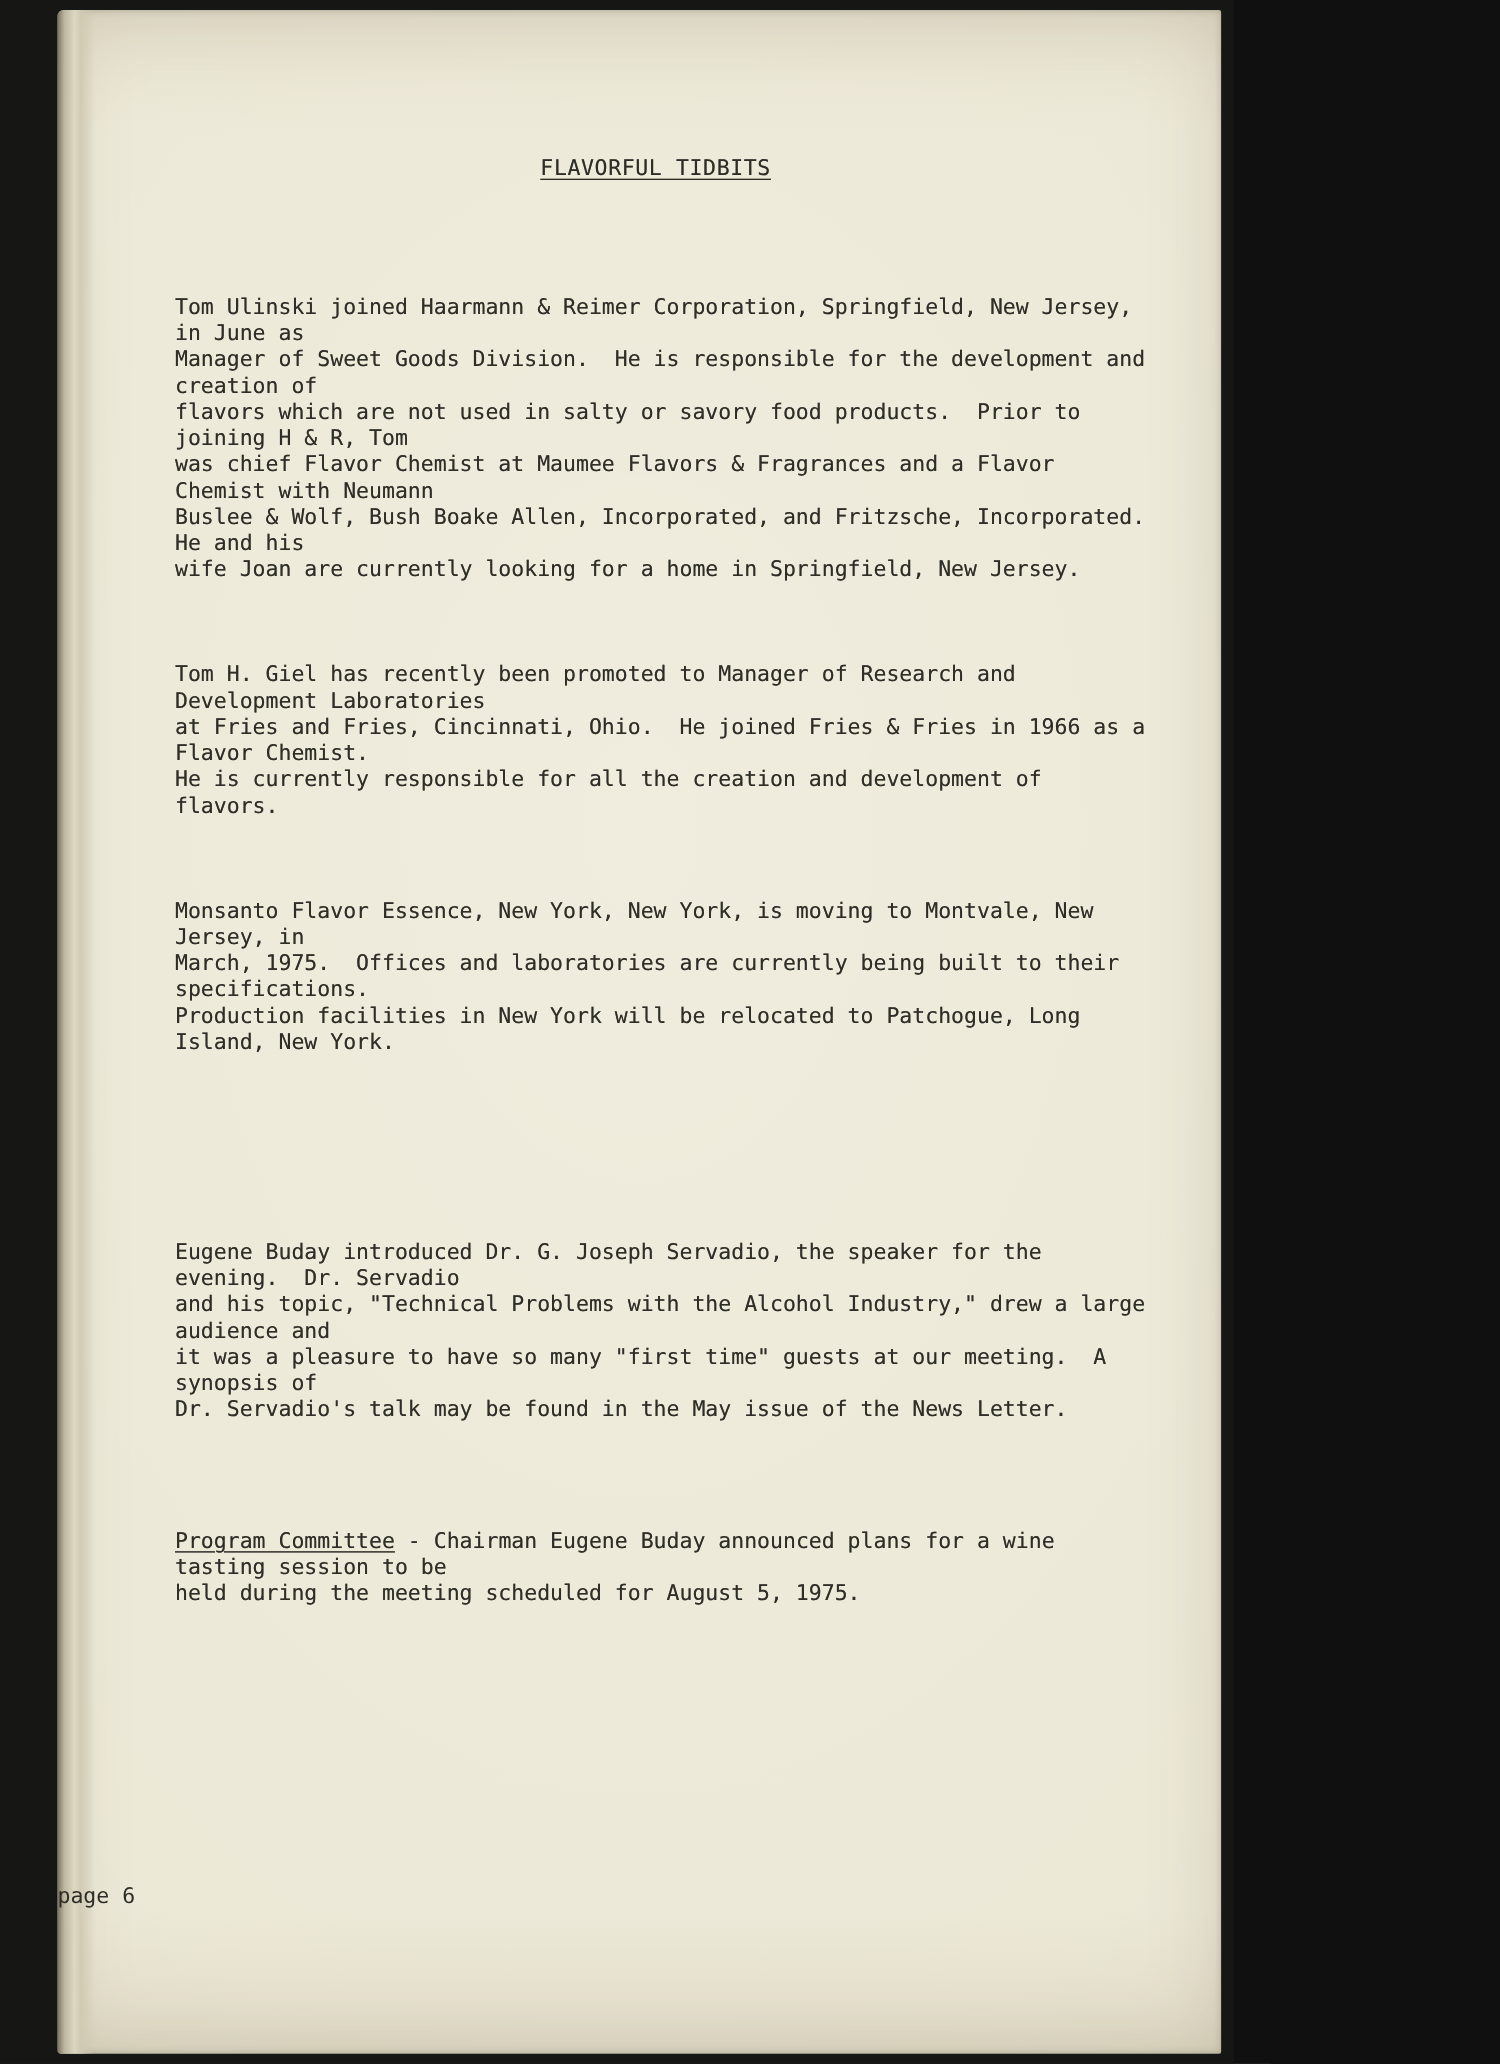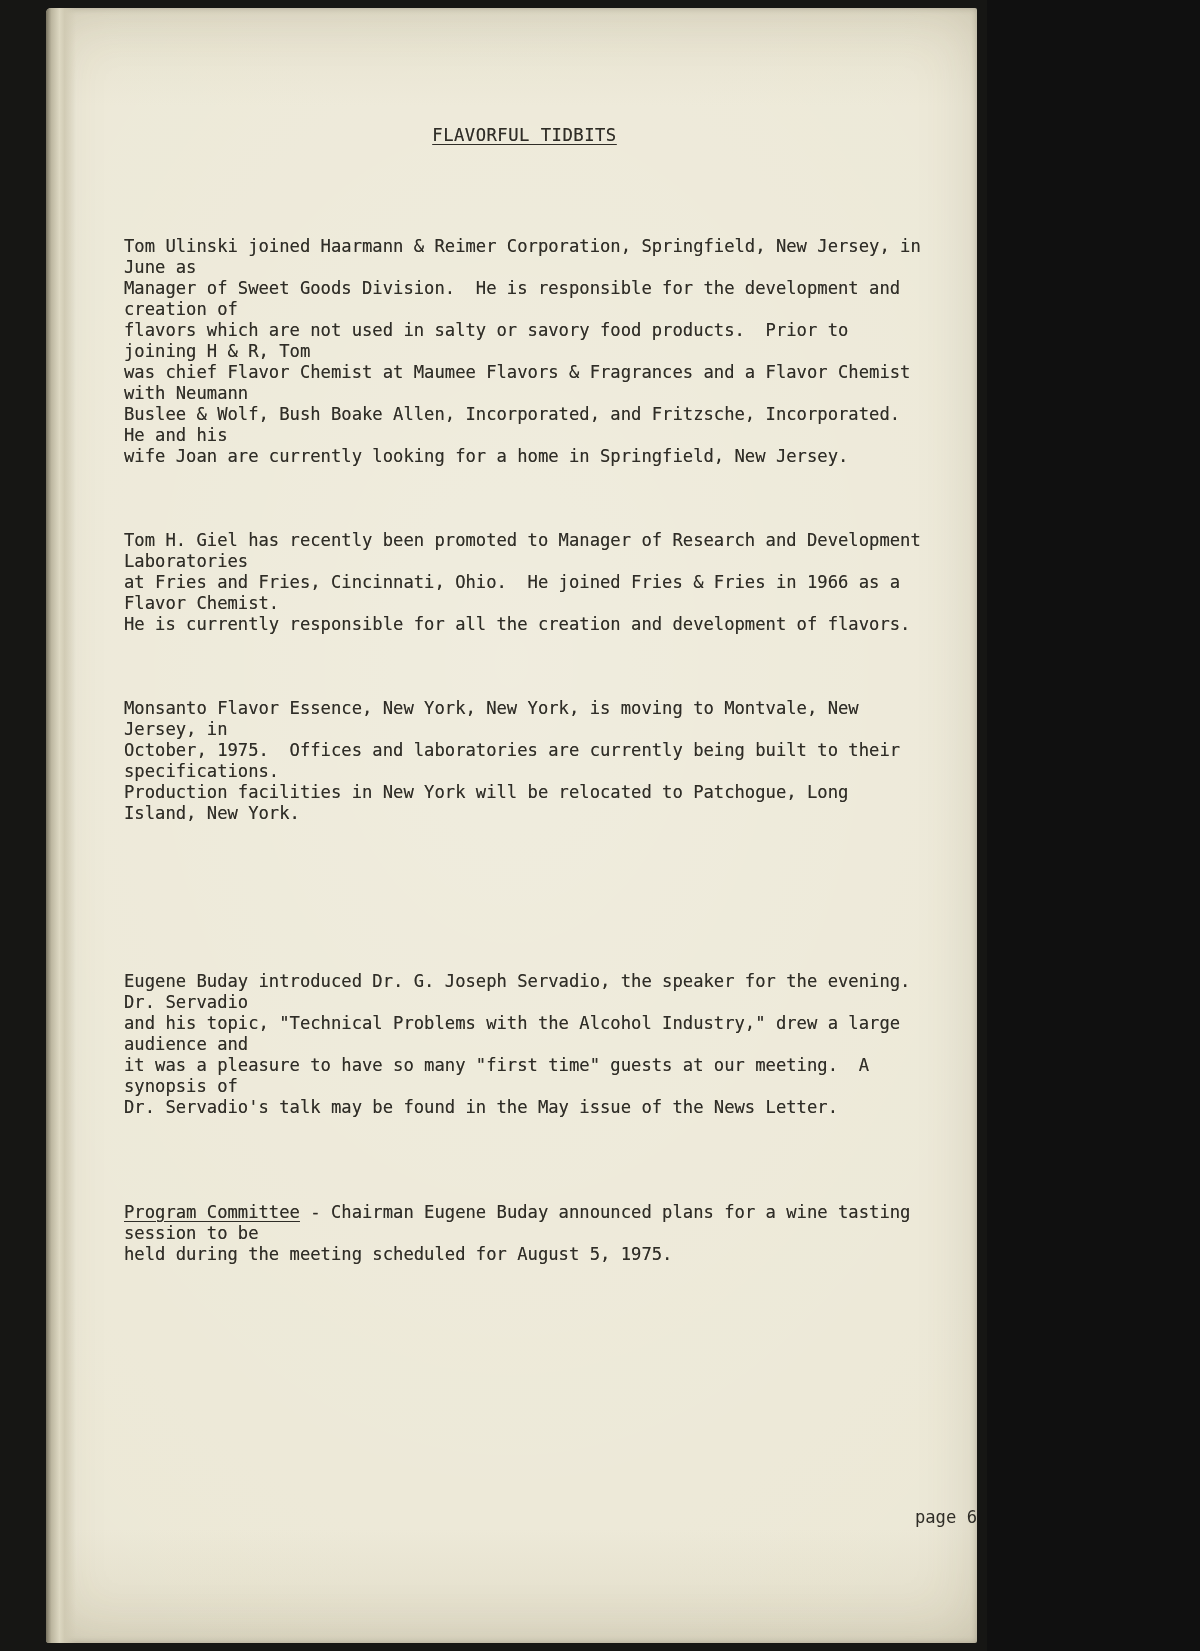--- a/index.html
+++ b/index.html
@@ -41,26 +41,26 @@
   }
   .center { text-align: center; }
   .u { text-decoration: underline; text-underline-offset: 3px; }
   .doc-heading {
     margin: 0 0 27px 0;
     letter-spacing: 0.5px;
   }
   .minutes-heading { margin-top: 34px; }
   .subhead { margin: 0; }
   .subhead-block { margin-bottom: 21px; margin-top: 22px; }
-  .para { margin: 0 0 21px 0; }
+  .para { margin: 0 0 21px 16px; }
   .footer {
     position: absolute;
     left: 0; right: 0;
     bottom: 116px;
-    text-align: right;
+    text-align: left;
     color: #2f2d27;
     font-size: 17.2px;
   }
 </style>
 </head>
 <body>
 
 <div class="frame">
   <div class="paper">
     <div class="spine"></div>
@@ -72,21 +72,21 @@
       <p class="para">Tom Ulinski joined Haarmann &amp; Reimer Corporation, Springfield, New Jersey, in June as
 Manager of Sweet Goods Division.  He is responsible for the development and creation of
 flavors which are not used in salty or savory food products.  Prior to joining H &amp; R, Tom
 was chief Flavor Chemist at Maumee Flavors &amp; Fragrances and a Flavor Chemist with Neumann
 Buslee &amp; Wolf, Bush Boake Allen, Incorporated, and Fritzsche, Incorporated.  He and his
 wife Joan are currently looking for a home in Springfield, New Jersey.</p>
       <p class="para">Tom H. Giel has recently been promoted to Manager of Research and Development Laboratories
 at Fries and Fries, Cincinnati, Ohio.  He joined Fries &amp; Fries in 1966 as a Flavor Chemist.
 He is currently responsible for all the creation and development of flavors.</p>
       <p class="para">Monsanto Flavor Essence, New York, New York, is moving to Montvale, New Jersey, in
-October, 1975.  Offices and laboratories are currently being built to their specifications.
+March, 1975.  Offices and laboratories are currently being built to their specifications.
 Production facilities in New York will be relocated to Patchogue, Long Island, New York.</p>
 
 
 
 
       <p class="para"><span class="u"></span><span>Eugene Buday introduced Dr. G. Joseph Servadio, the speaker for the evening.  Dr. Servadio
 and his topic, "Technical Problems with the Alcohol Industry," drew a large audience and
 it was a pleasure to have so many "first time" guests at our meeting.  A synopsis of
 Dr. Servadio's talk may be found in the May issue of the News Letter.</span></p>
 

